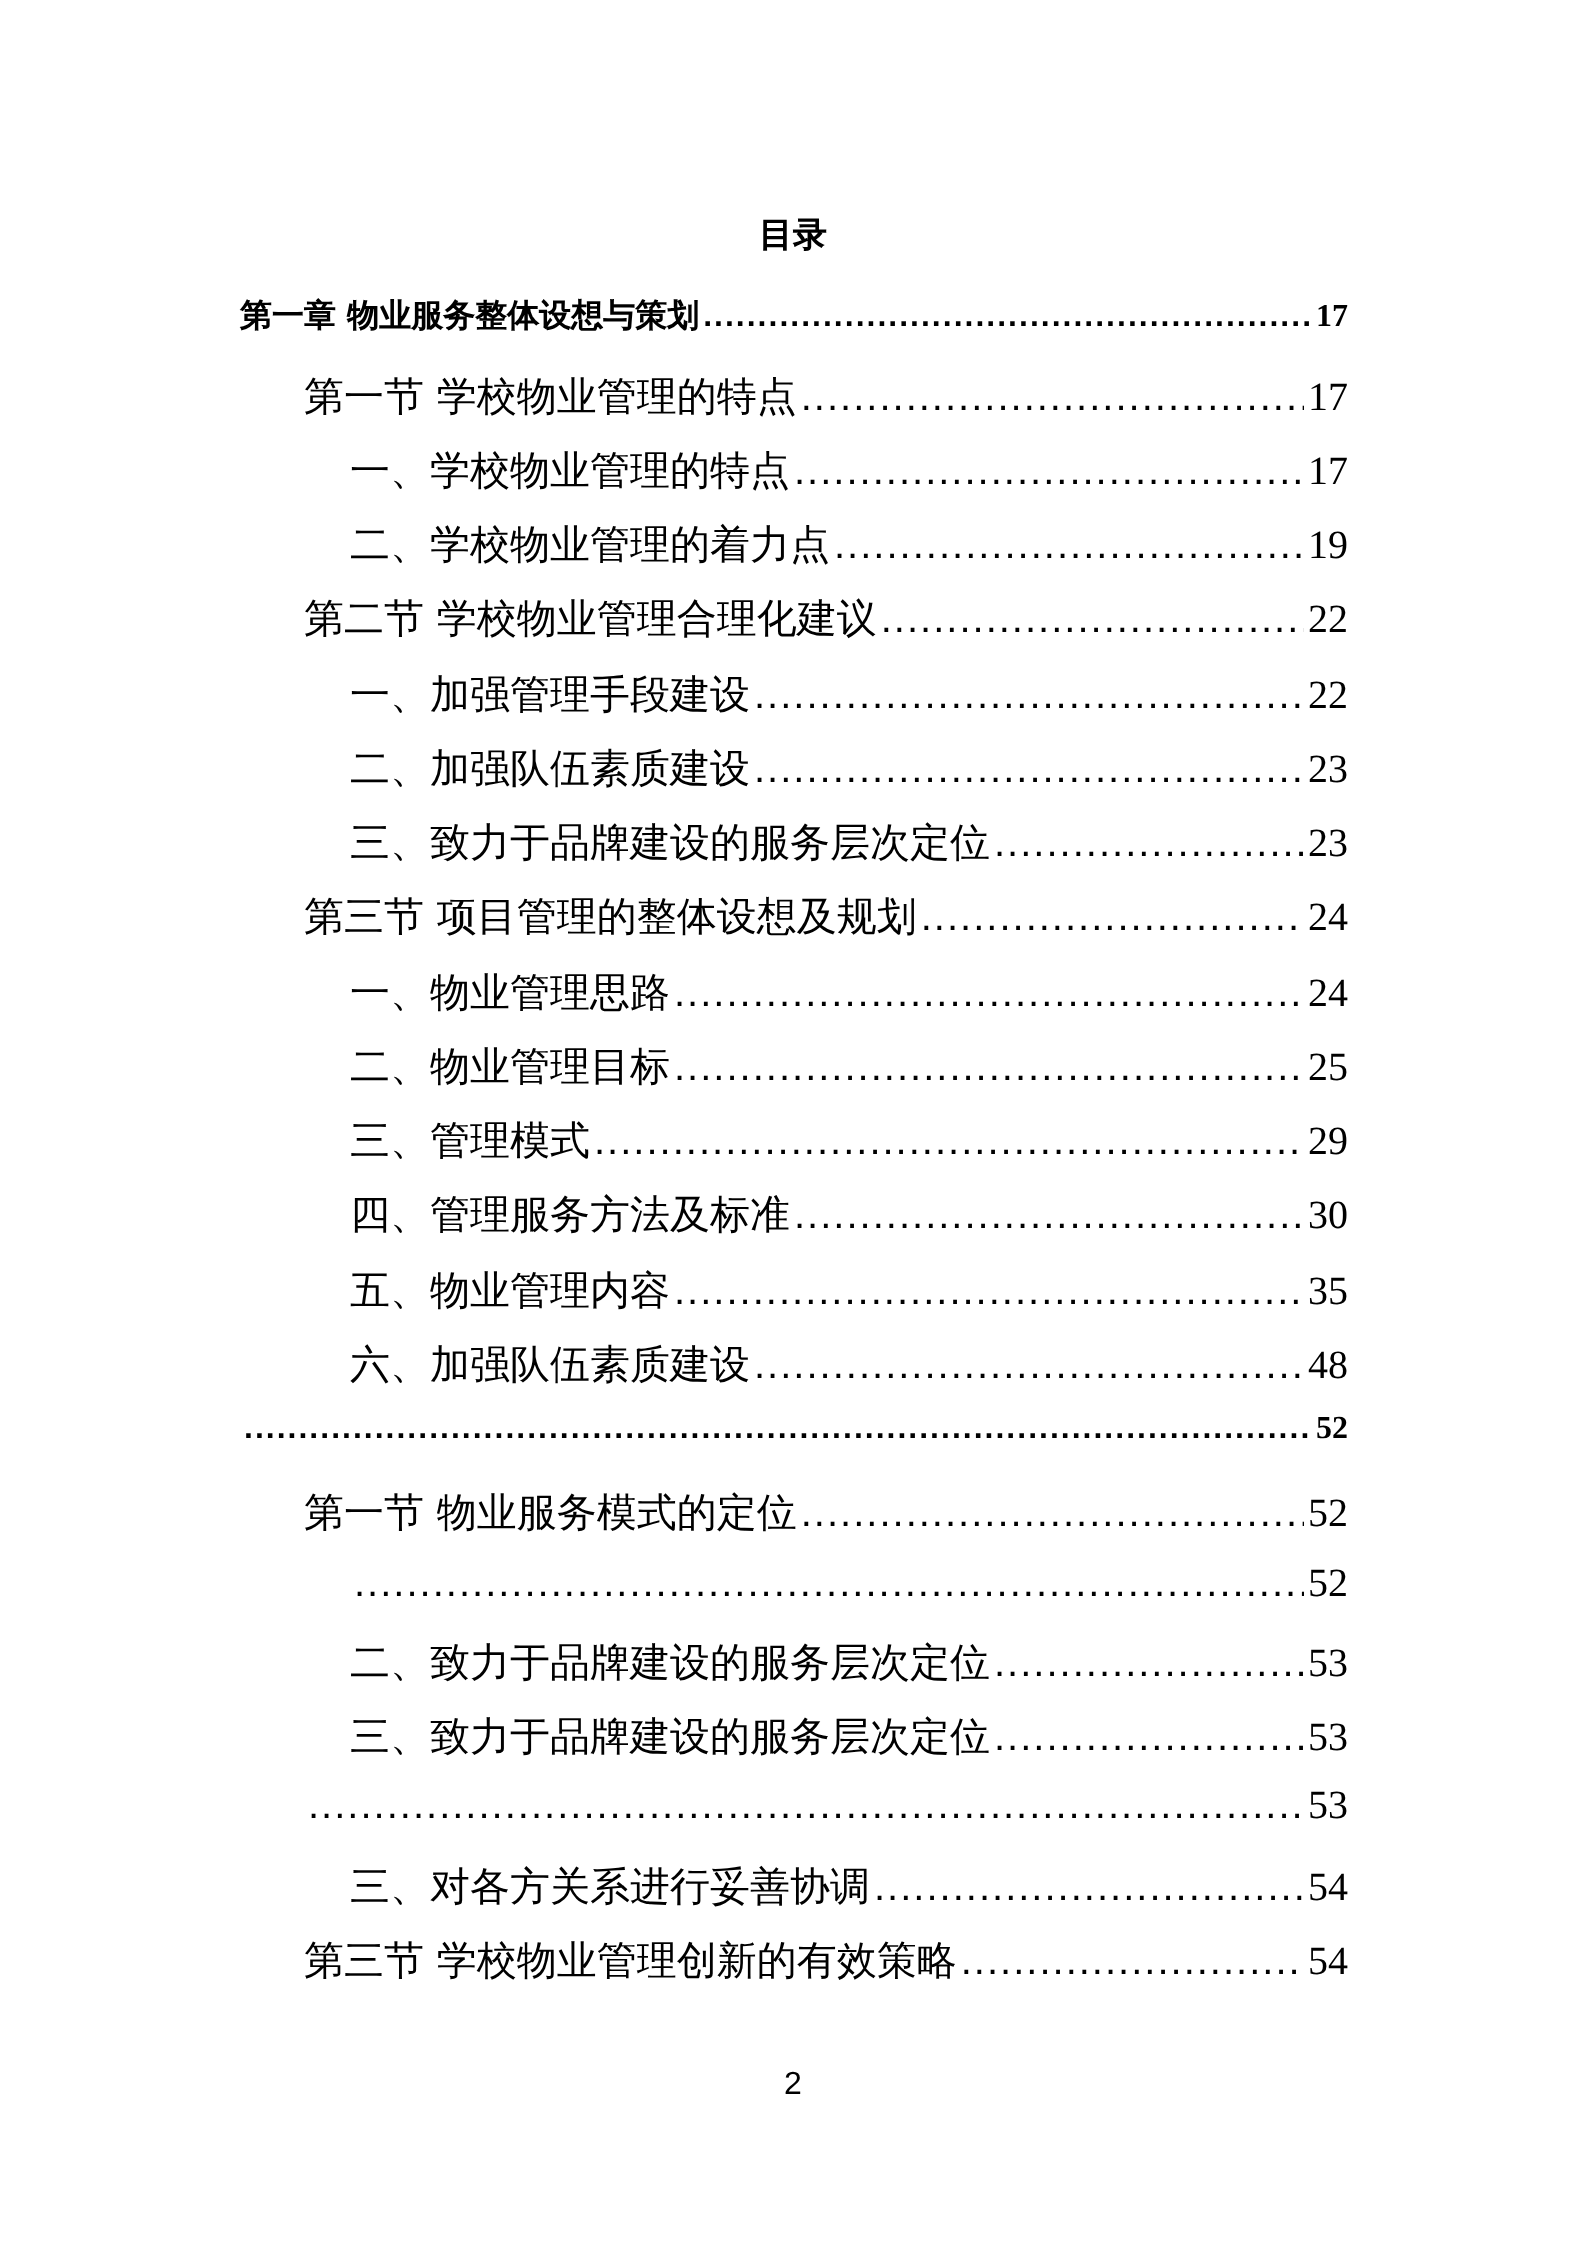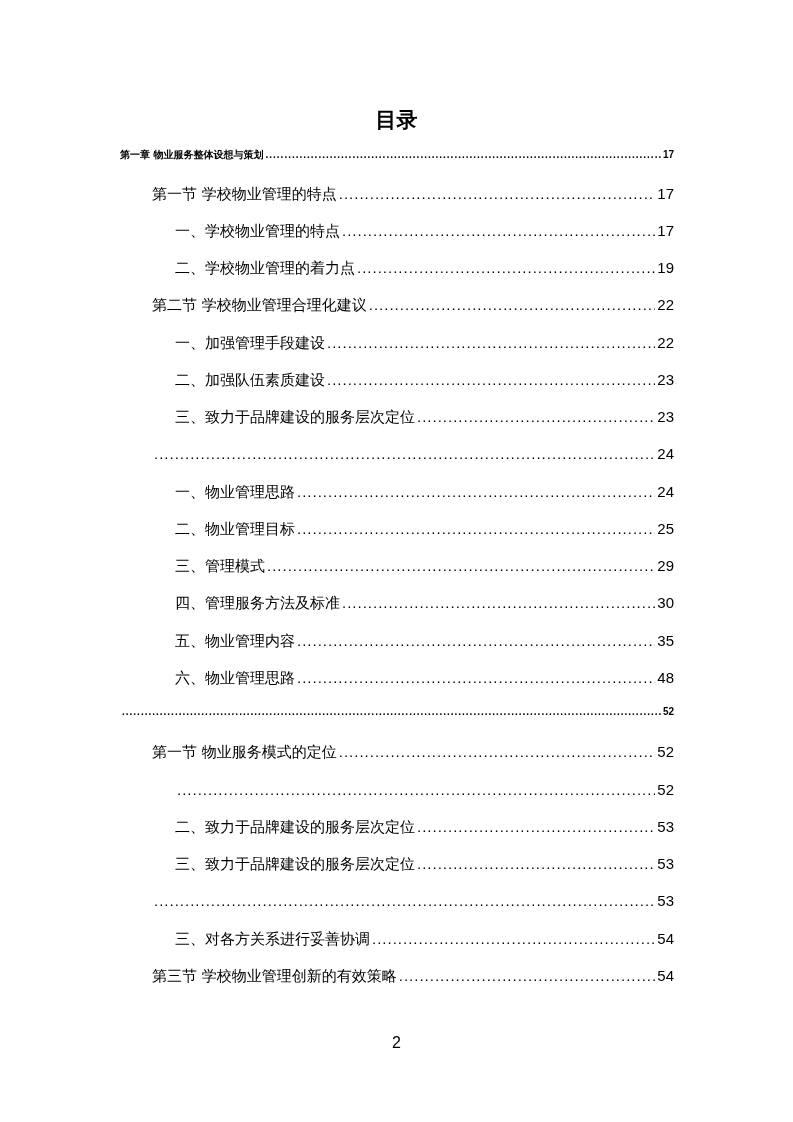--- a/index.html
+++ b/index.html
@@ -1,28 +1,28 @@
 <!DOCTYPE html>
 <html><head>
 <meta charset="utf-8">
 <style>
   html, body { margin: 0; padding: 0; background: #ffffff; }
   body { width: 793px; height: 1122px; position: relative; overflow: hidden;
          font-family: "DejaVu Sans", "Liberation Sans", sans-serif; color: #000; }
   .title { position: absolute; left: 0; width: 793px; top: 106px; text-align: center;
-           font-size: 21px; font-weight: bold; }
+           font-size: 17px; font-weight: bold; }
   .toc { position: absolute; left: 0; top: 140px; width: 793px; }
   .row { position: absolute; display: flex; align-items: baseline; height: 24px;
-         font-size: 15px; white-space: nowrap; right: 119px; }
+         font-size: 20px; white-space: nowrap; right: 119px; }
   .row .label { flex: 0 0 auto; }
   .row .leader { flex: 1 1 auto; overflow: hidden; margin: 0 2px; letter-spacing: 1px;
                  font-family: "Liberation Sans", sans-serif; }
   .row .leader::before { content: "................................................................................................................................................................................................"; }
-  .row .page { flex: 0 0 auto; font-family: Liberation Sans, sans-serif; }
-  .lvl1 { left: 120px; font-weight: bold; font-size: 10px; }
+  .row .page { flex: 0 0 auto; font-family: Liberation Serif, serif; }
+  .lvl1 { left: 120px; font-weight: bold; font-size: 16px; }
   .lvl2 { left: 152px; }
   .lvl3 { left: 175px; }
   .pagenum { position: absolute; left: 0; width: 793px; top: 1034px; text-align: center;
              font-size: 16px; font-family: "Liberation Sans", sans-serif; }
 </style>
 </head>
 <body>
 
 <div class="title">目录</div>
 
@@ -61,20 +61,21 @@
     <span class="label">二、加强队伍素质建设</span>
     <span class="leader"></span>
     <span class="page">23</span>
   </div>
   <div class="row lvl3" style="top:268px">
     <span class="label">三、致力于品牌建设的服务层次定位</span>
     <span class="leader"></span>
     <span class="page">23</span>
   </div>
   <div class="row lvl2" style="top:305px">
+    <span class="label">第三节  项目管理的整体设想及规划</span>
     <span class="leader"></span>
     <span class="page">24</span>
   </div>
   <div class="row lvl3" style="top:343px">
     <span class="label">一、物业管理思路</span>
     <span class="leader"></span>
     <span class="page">24</span>
   </div>
   <div class="row lvl3" style="top:380px">
     <span class="label">二、物业管理目标</span>
@@ -90,21 +91,21 @@
     <span class="label">四、管理服务方法及标准</span>
     <span class="leader"></span>
     <span class="page">30</span>
   </div>
   <div class="row lvl3" style="top:492px">
     <span class="label">五、物业管理内容</span>
     <span class="leader"></span>
     <span class="page">35</span>
   </div>
   <div class="row lvl3" style="top:529px">
-    <span class="label">六、物业管理思路</span>
+    <span class="label">六、加强队伍素质建设</span>
     <span class="leader"></span>
     <span class="page">48</span>
   </div>
   <div class="row lvl1" style="top:566px">
     <span class="leader"></span>
     <span class="page">52</span>
   </div>
   <div class="row lvl2" style="top:603px">
     <span class="label">第一节  物业服务模式的定位</span>
     <span class="leader"></span>

